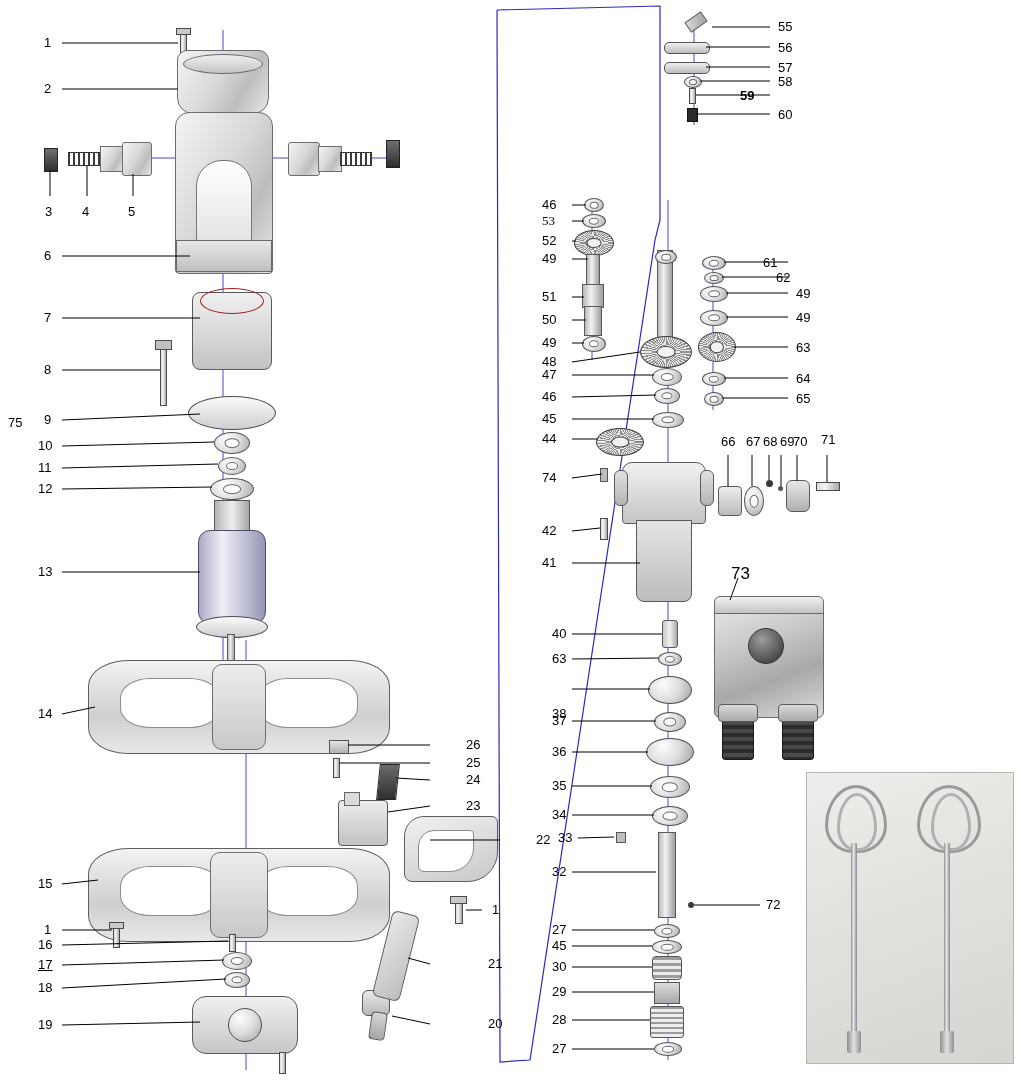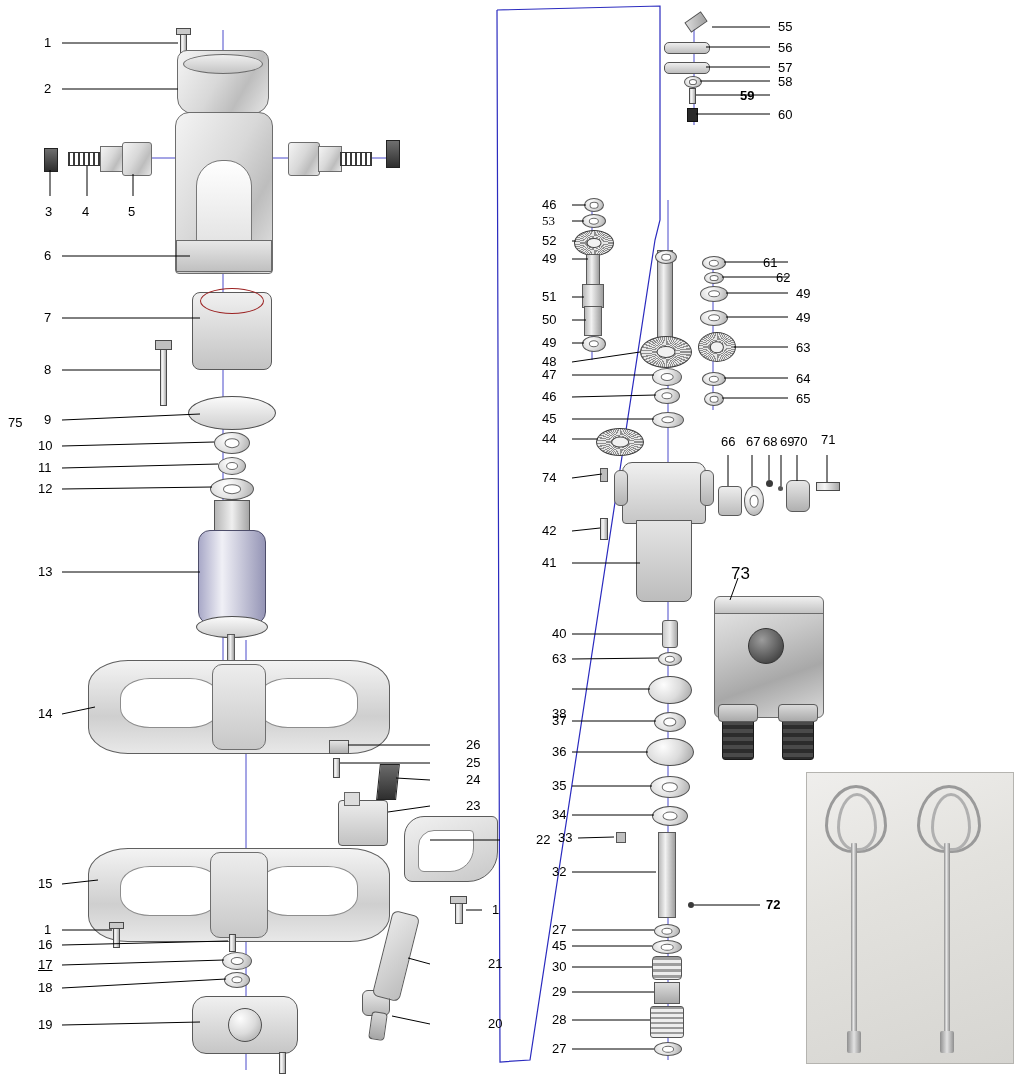--- a/index.html
+++ b/index.html
@@ -476,16 +476,16 @@
   <div class="callout" style="left:796px;top:311px;">49</div>
   <div class="callout" style="left:796px;top:341px;">63</div>
   <div class="callout" style="left:796px;top:372px;">64</div>
   <div class="callout" style="left:796px;top:392px;">65</div>
   <div class="callout" style="left:721px;top:435px;">66</div>
   <div class="callout" style="left:746px;top:435px;">67</div>
   <div class="callout" style="left:763px;top:435px;">68</div>
   <div class="callout" style="left:780px;top:435px;">69</div>
   <div class="callout" style="left:793px;top:435px;">70</div>
   <div class="callout" style="left:821px;top:433px;">71</div>
-  <div class="callout" style="left:766px;top:898px;font-weight:bold;">72</div>
+  <div class="callout" style="left:766px;top:898px;">72</div>
   <div class="callout big" style="left:731px;top:565px;">73</div>
 
 </div>
 
 </body></html>

